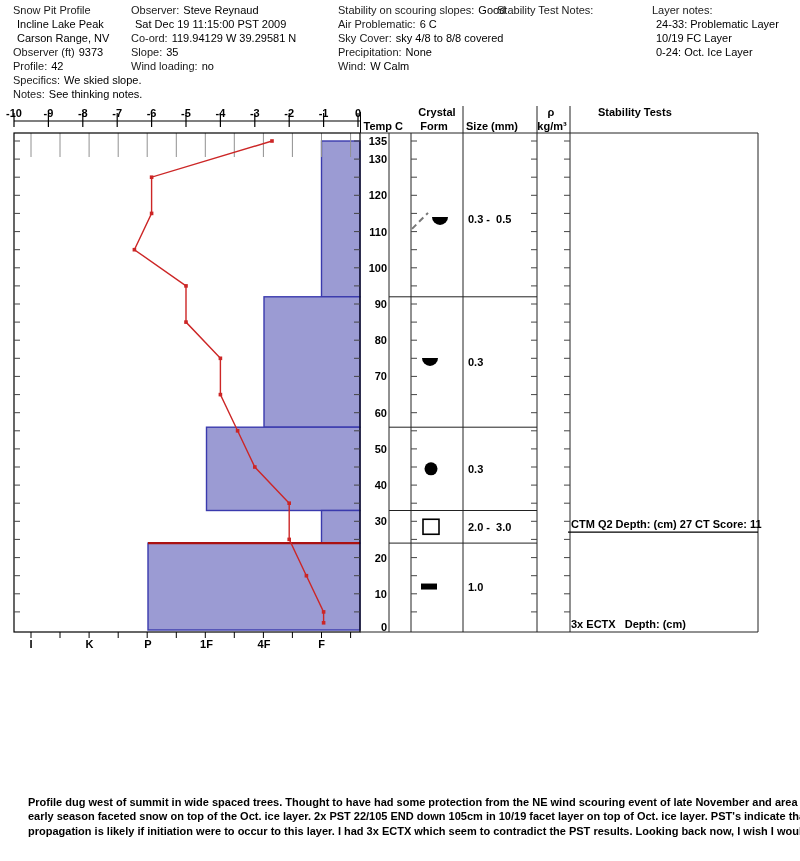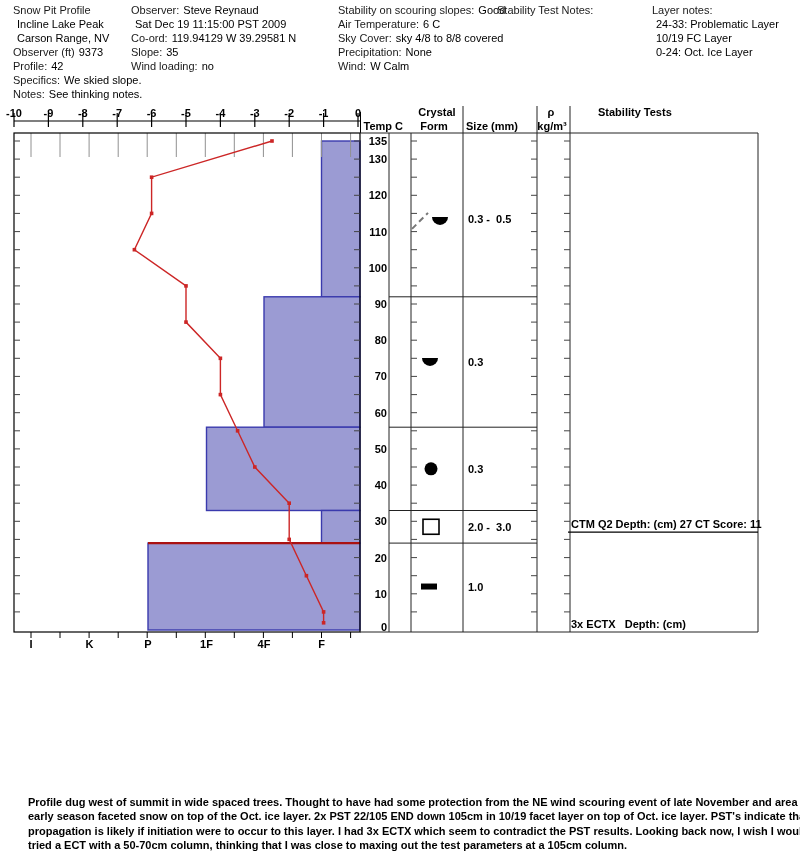--- a/index.html
+++ b/index.html
@@ -29,21 +29,21 @@
       </div>
       <div class="hdr-col" style="left:131px">
         <div class="hdr-row"><span class="hdr-label">Observer:</span><span class="hdr-value">Steve Reynaud</span></div>
         <div class="hdr-row"><span class="hdr-value">Sat Dec 19 11:15:00 PST 2009</span></div>
         <div class="hdr-row"><span class="hdr-label">Co-ord:</span><span class="hdr-value">119.94129 W 39.29581 N</span></div>
         <div class="hdr-row"><span class="hdr-label">Slope:</span><span class="hdr-value">35</span></div>
         <div class="hdr-row"><span class="hdr-label">Wind loading:</span><span class="hdr-value">no</span></div>
       </div>
       <div class="hdr-col" style="left:338px">
         <div class="hdr-row"><span class="hdr-label">Stability on scouring slopes:</span><span class="hdr-value">Good</span></div>
-        <div class="hdr-row"><span class="hdr-label">Air Temperature:</span><span class="hdr-value">6 C</span></div>
+        <div class="hdr-row"><span class="hdr-label">Air Problematic:</span><span class="hdr-value">6 C</span></div>
         <div class="hdr-row"><span class="hdr-label">Sky Cover:</span><span class="hdr-value">sky 4/8 to 8/8 covered</span></div>
         <div class="hdr-row"><span class="hdr-label">Precipitation:</span><span class="hdr-value">None</span></div>
         <div class="hdr-row"><span class="hdr-label">Wind:</span><span class="hdr-value">W Calm</span></div>
       </div>
       <div class="hdr-col" style="left:497px">
         <div class="hdr-row"><span class="hdr-label">Stability Test Notes:</span></div>
       </div>
       <div class="hdr-col" style="left:652px">
         <div class="hdr-row"><span class="hdr-label">Layer notes:</span></div>
         <div class="hdr-row"><span class="hdr-value">24-33: Problematic Layer</span></div>
@@ -336,15 +336,14 @@
         <rect x="287.4" y="537.6" width="3.6" height="3.6" fill="#cc2626"></rect>
         <rect x="304.6" y="573.9" width="3.6" height="3.6" fill="#cc2626"></rect>
         <rect x="321.8" y="610.1" width="3.6" height="3.6" fill="#cc2626"></rect>
         <rect x="321.8" y="621.0" width="3.6" height="3.6" fill="#cc2626"></rect>
       </g>
     </svg>
   <div id="footer" class="footer-notes">
       <div class="note-line">Profile dug west of summit in wide spaced trees.  Thought to have had some protection from the NE wind scouring event of late November and area to have had more</div>
       <div class="note-line">early season faceted snow on top of the Oct. ice layer.  2x PST 22/105 END down 105cm in 10/19 facet layer on top of Oct. ice layer.  PST's indicate that</div>
       <div class="note-line">propagation is likely if initiation were to occur to this layer.  I had 3x ECTX which seem to contradict the PST results.  Looking back now, I wish I would have</div>
-      <div class="note-line">tried a ECT with a 50-70cm column, thinking that I was close to maxing out the test parameters at a 105cm column.</div>
     </div>
 </div>
 
 </body></html>

